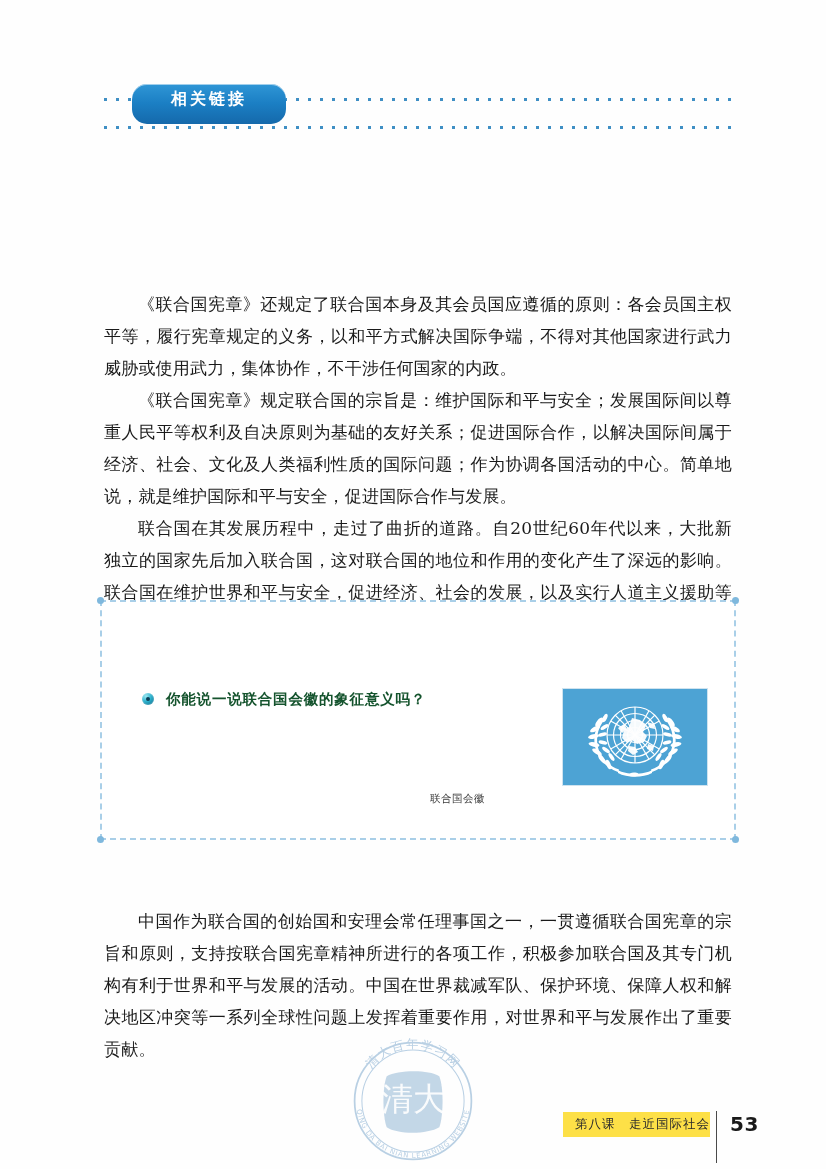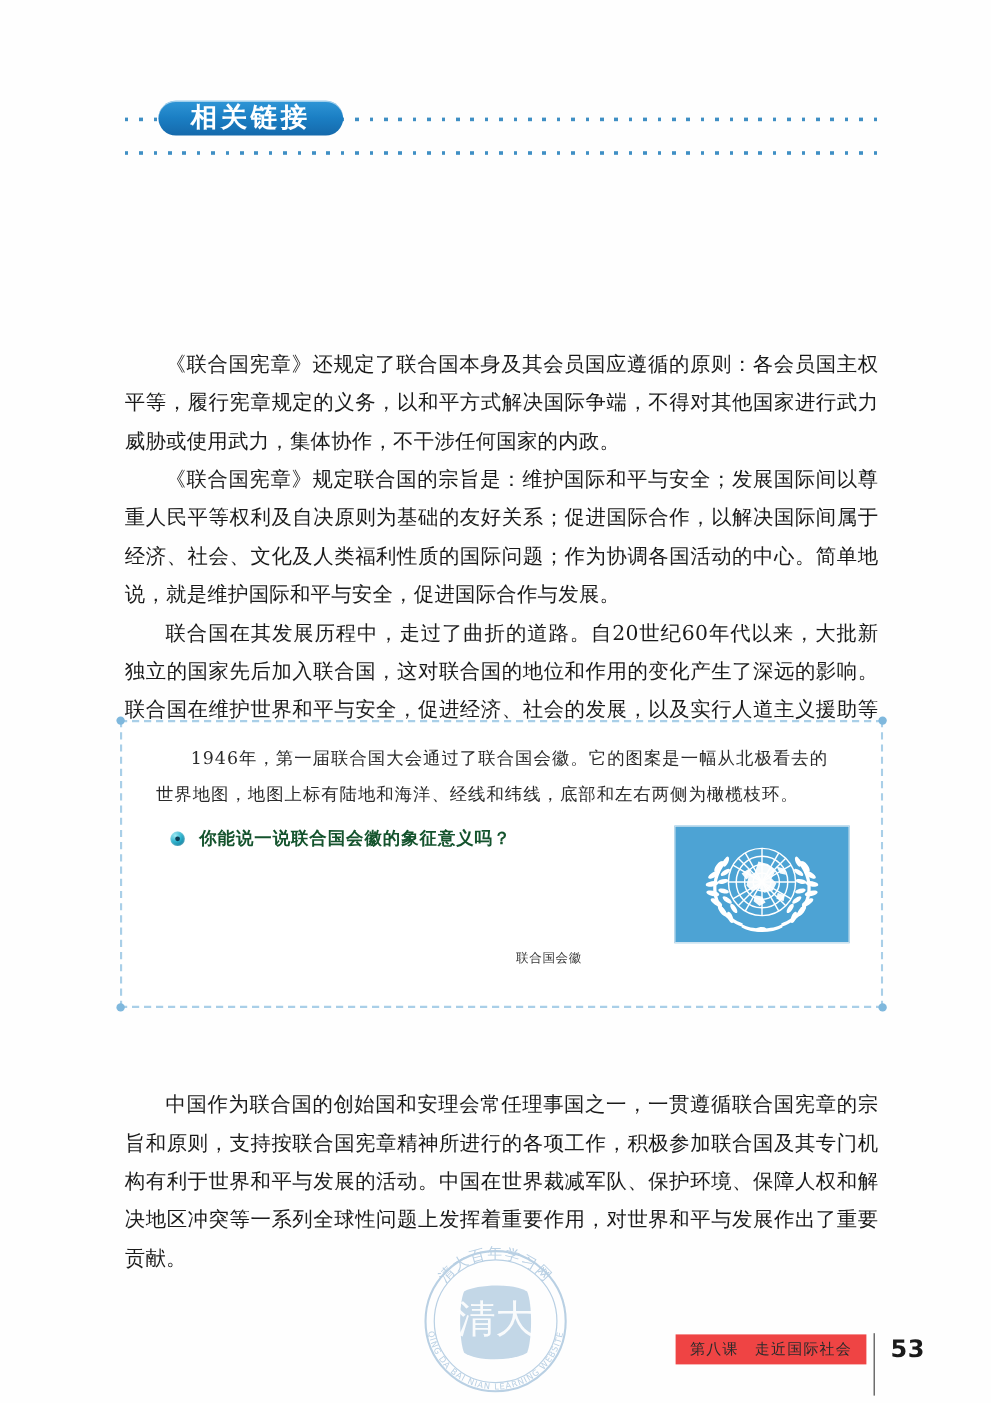--- a/index.html
+++ b/index.html
@@ -40,28 +40,28 @@
     height: 3px;
     background-image: repeating-linear-gradient(
       to right,
       #3f8fc4 0px, #3f8fc4 3px,
       rgba(0,0,0,0) 3px, rgba(0,0,0,0) 12px);
   }
   .badge {
     position: absolute;
     left: 28px;
     top: 0px;
-    height: 29px;
+    height: 40px;
     min-width: 118px;
     padding: 0 18px;
     border-radius: 15px;
     background: linear-gradient(to bottom, #2f96d6 0%, #1b7fc4 48%, #1569ab 100%);
     box-shadow: inset 0 1px 0 rgba(255,255,255,.55);
     color: #ffffff;
-    font-size: 22px;
+    font-size: 16px;
     font-weight: bold;
     letter-spacing: 3px;
     line-height: 29px;
     text-align: center;
     font-family: "DejaVu Serif", "Liberation Serif", serif;
     white-space: nowrap;
   }
   .callout-body {
     margin-top: 12px;
     padding: 0 4px 0 4px;
@@ -221,26 +221,26 @@
   
   .footer {
     position: absolute;
     left: 563px;
     top: 1112px;
     display: flex;
     align-items: center;
     height: 24px;
   }
   .footer-chapter {
-    background: #ef4444;
+    background: #fde047;
     color: #2b2b2b;
     font-family: "DejaVu Serif", "Liberation Serif", serif;
     font-size: 12.5px;
     letter-spacing: 1px;
-    padding: 4px 12px 4px 12px;
+    padding: 4px 0 4px 12px;
     white-space: nowrap;
   }
   .footer-rule {
     width: 1px;
     height: 52px;
     background: #4a4a4a;
     margin-left: 6px;
     margin-top: 26px;
   }
   .footer-page {
@@ -274,23 +274,20 @@
     <p>《联合国宪章》规定联合国的宗旨是：维护国际和平与安全；发展国际间以尊重人民平等权利及自决原则为基础的友好关系；促进国际合作，以解决国际间属于经济、社会、文化及人类福利性质的国际问题；作为协调各国活动的中心。简单地说，就是维护国际和平与安全，促进国际合作与发展。</p>
     <p>联合国在其发展历程中，走过了曲折的道路。自20世纪60年代以来，大批新独立的国家先后加入联合国，这对联合国的地位和作用的变化产生了深远的影响。联合国在维护世界和平与安全，促进经济、社会的发展，以及实行人道主义援助等方面发挥着积极作用。但是，联合国也有其局限性。</p>
   </section>
 
   <section class="emblem-box">
     <span class="corner tl"></span>
     <span class="corner tr"></span>
     <span class="corner bl"></span>
     <span class="corner br"></span>
 
-    <div class="emblem-text">
-      <p>1946年，第一届联合国大会通过了联合国会徽。它的图案是一幅从北极看去的世界地图，地图上标有陆地和海洋、经线和纬线，底部和左右两侧为橄榄枝环。</p>
-    </div>
 
     <ul class="q-list">
       <li>
         <span class="bullet"></span>
         <span>你能说一说联合国会徽的象征意义吗？</span>
       </li>
     </ul>
 
     <figure class="figure" style="margin:0;padding-left:32px;">
       <svg class="un-flag" viewBox="0 0 288 192">

